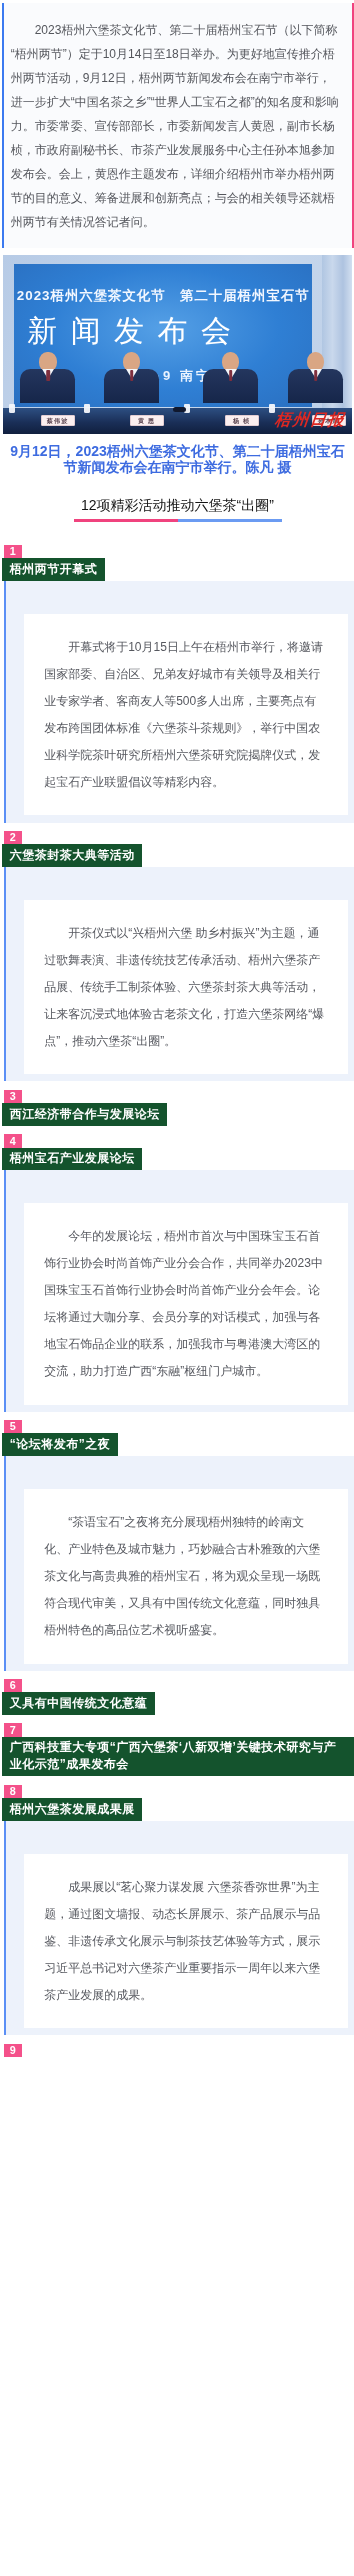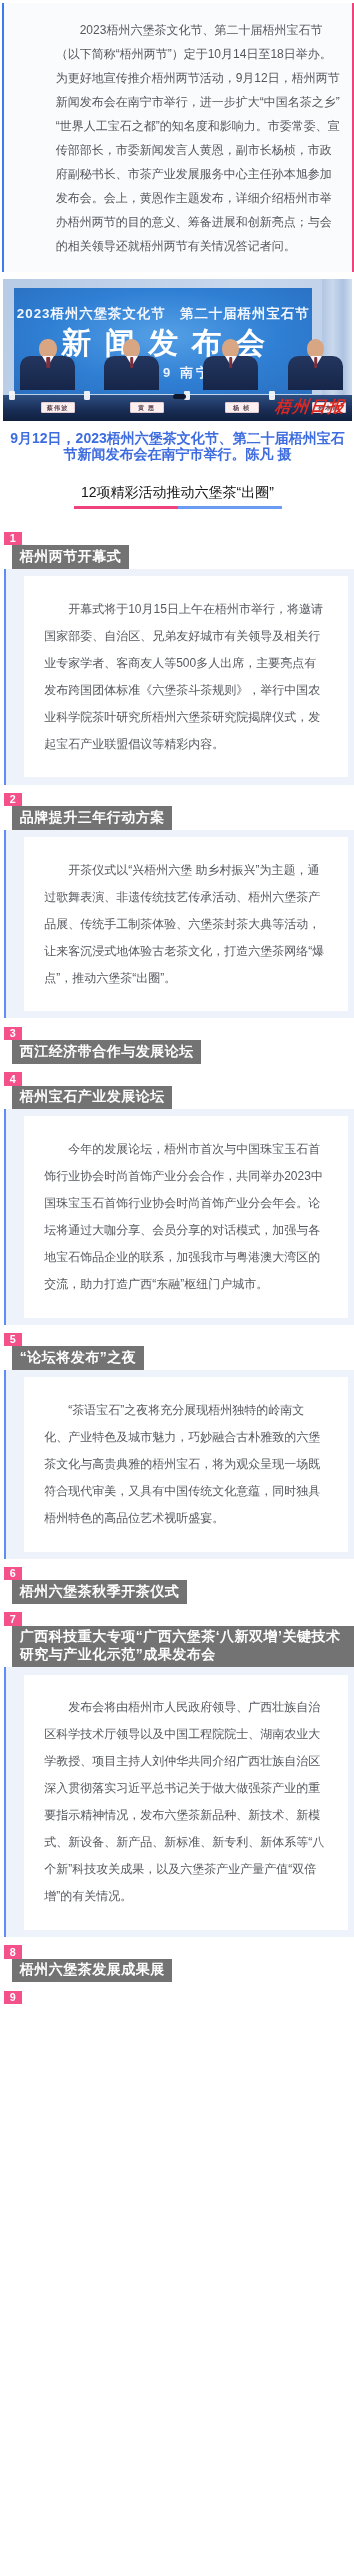--- a/index.html
+++ b/index.html
@@ -13,40 +13,39 @@
   .intro {
     margin:2.6px 1.5px 0 1.5px;
     background:#fafbfd;
     border-left:2.6px solid #3b7af0;
     border-right:2.6px solid #f0437e;
     padding:15.5px 9.3px 14.4px 7.2px;
   }
   .intro p {
     font-size:12px; line-height:24px; color:#54565c;
     text-indent:2em;
-    margin-left:45px;
   }
   
   .photo {
-    position:relative; margin:6.2px 2.6px 0 2.6px; height:142px;
+    position:relative; margin:6.2px 2.6px 0 2.6px; height:179px;
     background:linear-gradient(120deg,#b7cbe6 0%,#c7d7ec 55%,#bccfe8 100%);
     overflow:hidden;
   }
   .photo-wallpanel {
     position:absolute; top:0; right:0; width:30px; height:100%;
     background:linear-gradient(90deg,#b0c6e2 0%,#c9d8ec 35%,#aec3e0 70%,#d2dff0 100%);
   }
   .photo-screen {
     position:absolute; left:11.3px; top:9.3px; right:40px; bottom:27px;
     background:radial-gradient(ellipse at 50% 45%, #55a0e6 0%, #2f7fd4 55%, #2a6fc0 100%);
   }
   .screen-l1 { position:absolute; top:16%; width:100%; text-align:center;
     color:#f2f7ff; font-size:13.4px; font-weight:bold; letter-spacing:1px; white-space:nowrap;}
-  .screen-l2 { position:absolute; top:33%; width:100%; text-align:center;
-    color:#ffffff; font-size:30px; font-weight:bold; letter-spacing:13.4px; text-indent:13.4px;}
+  .screen-l2 { position:absolute; top:33%; width:100%; text-align:left;
+    color:#ffffff; font-size:30px; font-weight:normal; letter-spacing:13.4px; text-indent:13.4px;}
   .screen-l3 { position:absolute; top:72%; width:100%; text-align:center;
     color:#eaf3ff; font-size:13px; font-weight:bold; letter-spacing:3.1px;}
   .photo-table {
     position:absolute; left:0; right:0; bottom:0; height:26px;
     background:linear-gradient(#2d4f82 0%,#1a2f58 55%,#101f3e 100%);
   }
   .person { position:absolute; bottom:24px; width:62px; height:58px; }
   .person .head { width:17.5px; height:20.6px; background:#d9a684; border-radius:46%; margin:0 auto; }
   .person .torso {
     position:relative; width:55px; height:34px; margin:-3.1px auto 0;
@@ -89,29 +88,29 @@
     background:linear-gradient(to right,#f0437e 0 50%,#6b9bf2 50% 100%);
   }
   
   .section { margin-top:8.2px; }
   .num-badge {
     display:inline-block; margin-left:4.1px;
     background:#f4518a; color:#fff; font-weight:bold; font-size:10.8px;
     padding:0.5px 5.7px 1px 5.7px; min-width:17.5px; text-align:left;
   }
   .sec-label {
-    width:fit-content; margin-left:12px;
-    background:#737373; color:#ffffff; font-weight:bold; font-size:14px;
+    width:fit-content; margin-left:2px;
+    background:#14532d; color:#ffffff; font-weight:bold; font-size:12px;
     padding:2.6px 7.7px 3.1px 7.7px; letter-spacing:0.5px;
   }
   .sec-box {
     margin-left:4.1px; background:#edf2fb; border-left:2.1px solid #5b8ff5;
     padding:7.2px 7.2px 7.2px 17.5px;
   }
-  .sec-card { background:#ffffff; padding:19.6px 20.6px; }
+  .sec-card { background:#ffffff; padding:19.6px 20.6px;margin-top:26px; }
   .sec-card p { font-size:12px; line-height:27px; color:#56585f; text-indent:2em; }
 </style>
 </head>
 <body>
 
 <div class="intro">
   <p>2023梧州六堡茶文化节、第二十届梧州宝石节（以下简称“梧州两节”）定于10月14日至18日举办。为更好地宣传推介梧州两节活动，9月12日，梧州两节新闻发布会在南宁市举行，进一步扩大“中国名茶之乡”“世界人工宝石之都”的知名度和影响力。市委常委、宣传部部长，市委新闻发言人黄恩，副市长杨桢，市政府副秘书长、市茶产业发展服务中心主任孙本旭参加发布会。会上，黄恩作主题发布，详细介绍梧州市举办梧州两节的目的意义、筹备进展和创新亮点；与会的相关领导还就梧州两节有关情况答记者问。</p>
 </div>
 
 <div class="photo">
@@ -180,21 +179,21 @@
     <div class="sec-label">梧州两节开幕式</div>
     <div class="sec-box">
       <div class="sec-card">
         <p>开幕式将于10月15日上午在梧州市举行，将邀请国家部委、自治区、兄弟友好城市有关领导及相关行业专家学者、客商友人等500多人出席，主要亮点有发布跨国团体标准《六堡茶斗茶规则》，举行中国农业科学院茶叶研究所梧州六堡茶研究院揭牌仪式，发起宝石产业联盟倡议等精彩内容。</p>
       </div>
     </div>
   </div>
 
   <div class="section">
     <div class="num-badge">2</div>
-    <div class="sec-label">品牌提升三年行动方案</div>
+    <div class="sec-label">六堡茶封茶大典等活动</div>
     <div class="sec-box">
       <div class="sec-card">
         <p>开茶仪式以“兴梧州六堡 助乡村振兴”为主题，通过歌舞表演、非遗传统技艺传承活动、梧州六堡茶产品展、传统手工制茶体验、六堡茶封茶大典等活动，让来客沉浸式地体验古老茶文化，打造六堡茶网络“爆点”，推动六堡茶“出圈”。</p>
       </div>
     </div>
   </div>
 
   <div class="section">
     <div class="num-badge">3</div>
     <div class="sec-label">西江经济带合作与发展论坛</div>
@@ -215,36 +214,36 @@
     <div class="sec-label">“论坛将发布”之夜</div>
     <div class="sec-box">
       <div class="sec-card">
         <p>“茶语宝石”之夜将充分展现梧州独特的岭南文化、产业特色及城市魅力，巧妙融合古朴雅致的六堡茶文化与高贵典雅的梧州宝石，将为观众呈现一场既符合现代审美，又具有中国传统文化意蕴，同时独具梧州特色的高品位艺术视听盛宴。</p>
       </div>
     </div>
   </div>
 
   <div class="section">
     <div class="num-badge">6</div>
-    <div class="sec-label">梧州六堡茶秋季开茶仪式</div>
+    <div class="sec-label">又具有中国传统文化意蕴</div>
   </div>
 
   <div class="section">
     <div class="num-badge">7</div>
     <div class="sec-label">广西科技重大专项“广西六堡茶‘八新双增’关键技术研究与产业化示范”成果发布会</div>
-    <div class="sec-box">
-      <div class="sec-card">
-        <p>发布会将由梧州市人民政府领导、广西壮族自治区科学技术厅领导以及中国工程院院士、湖南农业大学教授、项目主持人刘仲华共同介绍广西壮族自治区深入贯彻落实习近平总书记关于做大做强茶产业的重要指示精神情况，发布六堡茶新品种、新技术、新模式、新设备、新产品、新标准、新专利、新体系等“八个新”科技攻关成果，以及六堡茶产业产量产值“双倍增”的有关情况。</p>
-      </div>
-    </div>
   </div>
 
   <div class="section">
     <div class="num-badge">8</div>
     <div class="sec-label">梧州六堡茶发展成果展</div>
+    <div class="sec-box">
+      <div class="sec-card">
+        <p>成果展以“茗心聚力谋发展 六堡茶香弥世界”为主题，通过图文墙报、动态长屏展示、茶产品展示与品鉴、非遗传承文化展示与制茶技艺体验等方式，展示习近平总书记对六堡茶产业重要指示一周年以来六堡茶产业发展的成果。</p>
+      </div>
+    </div>
   </div>
 
   <div class="section">
     <div class="num-badge">9</div>
     
     
   </div>
 
 </div>
 

